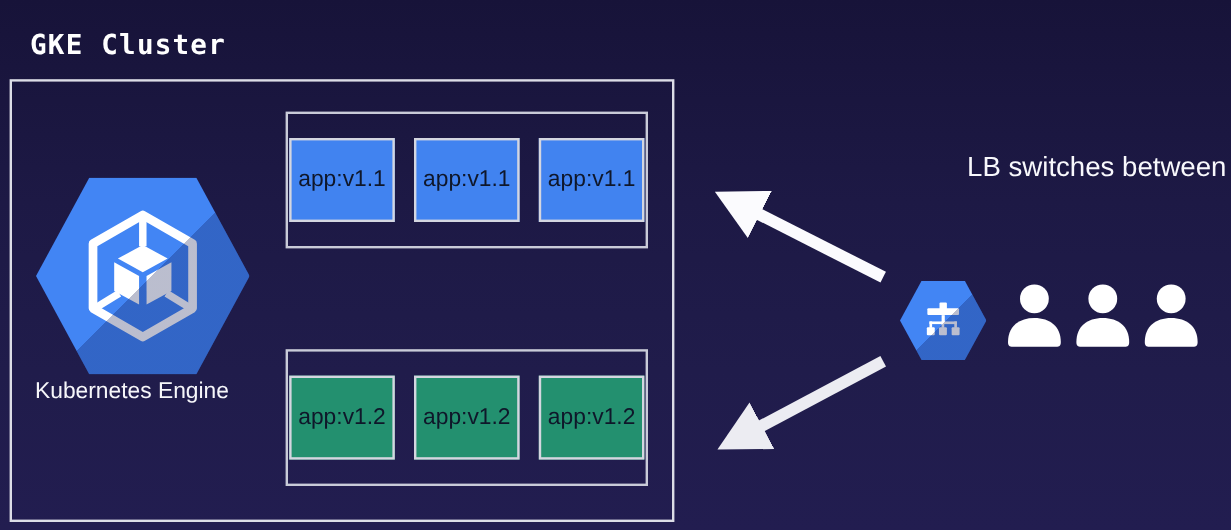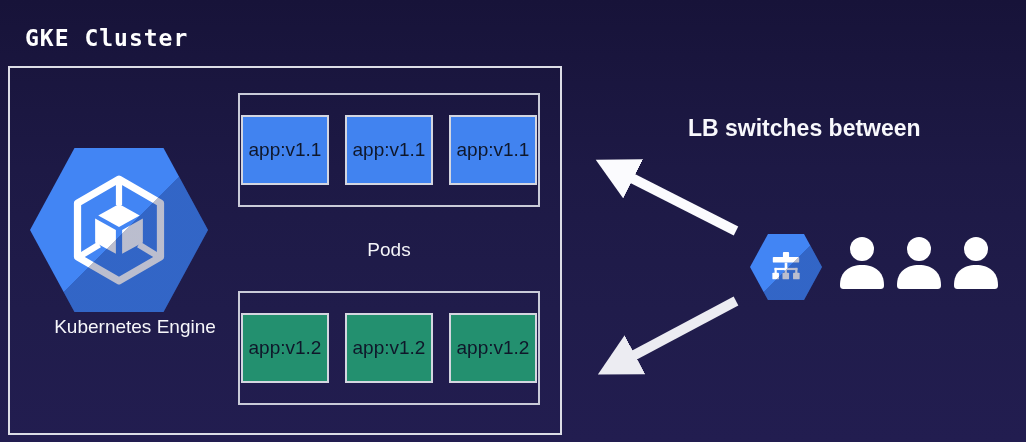--- a/index.html
+++ b/index.html
@@ -44,30 +44,30 @@
     display:flex;align-items:center;justify-content:center;
   }
   .hex .shade{
     position:absolute;inset:0;
     background:linear-gradient(135deg,rgba(0,0,0,0) 52%,rgba(10,20,80,0.28) 52%);
     pointer-events:none;
   }
   .gke-hex{left:30px;top:148px;width:178px;height:164px;}
   .lb-hex{left:750px;top:234px;width:72px;height:66px;}
   .engine-label{
-    position:absolute;left:25px;top:316px;width:220px;
+    position:absolute;left:0;top:316px;width:220px;
     text-align:center;font-size:19px;color:#f6f6fa;
   }
   .lb-label{
     position:absolute;left:716px;top:302px;width:140px;
     text-align:center;font-size:20px;line-height:25px;color:#f6f6fa;
   }
   .caption{
-    position:absolute;left:688px;top:115px;width:334px;
-    text-align:left;font-size:23px;line-height:27px;color:#f8f8fc;font-weight:bold;
+    position:absolute;left:688px;top:126px;width:334px;
+    text-align:right;font-size:23px;line-height:27px;color:#f8f8fc;
   }
   .users{
     position:absolute;left:838px;top:236px;
     display:flex;gap:9px;
   }
   .arrows{position:absolute;inset:0;pointer-events:none;}
   svg{display:block;}
 </style>
 </head>
 <body>
@@ -97,21 +97,20 @@
     <div class="shade"></div>
   </div>
   <div class="engine-label">Kubernetes Engine</div>
 
   <div class="pods-box top">
     <div class="app-tile" style="background-color: rgb(65, 131, 240);">app:v1.1</div>
     <div class="app-tile" style="background-color: rgb(65, 131, 240);">app:v1.1</div>
     <div class="app-tile" style="background-color: rgb(65, 131, 240);">app:v1.1</div>
   </div>
 
-  <div class="pods-label">Pods</div>
 
   <div class="pods-box bottom">
     <div class="app-tile" style="background-color: rgb(35, 144, 111);">app:v1.2</div>
     <div class="app-tile" style="background-color: rgb(35, 144, 111);">app:v1.2</div>
     <div class="app-tile" style="background-color: rgb(35, 144, 111);">app:v1.2</div>
   </div>
 
   <svg class="arrows" width="1026" height="442" viewBox="0 0 1026 442">
     <defs>
       <marker id="headW" markerWidth="4.4" markerHeight="4.4" refX="2.6" refY="2.2" orient="auto">

